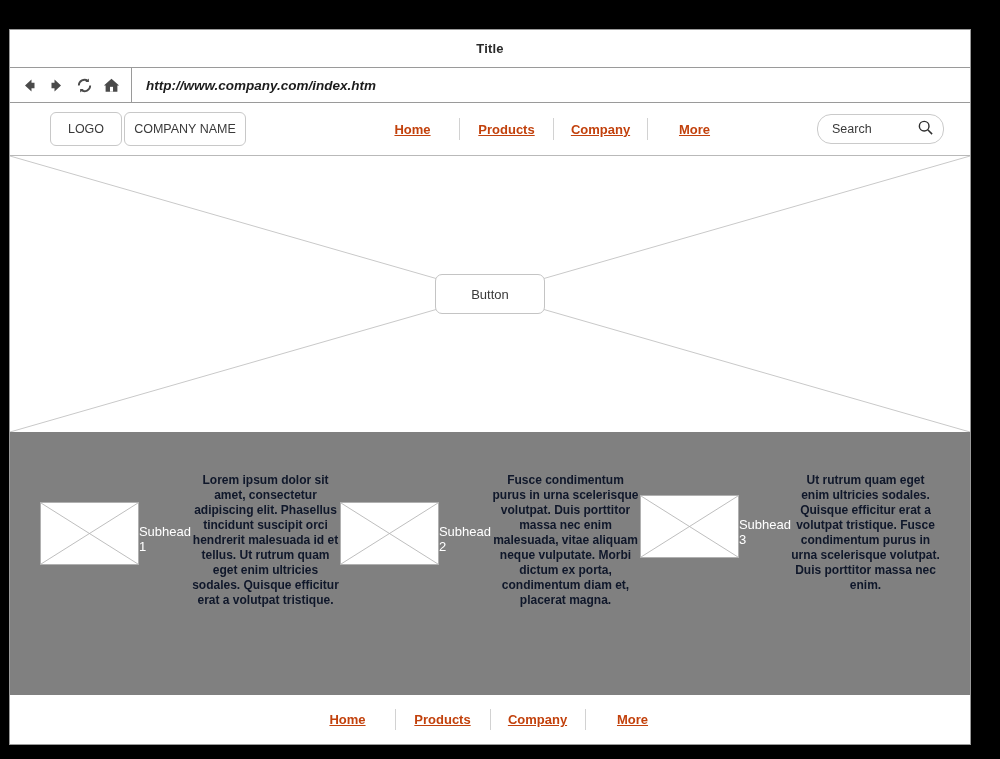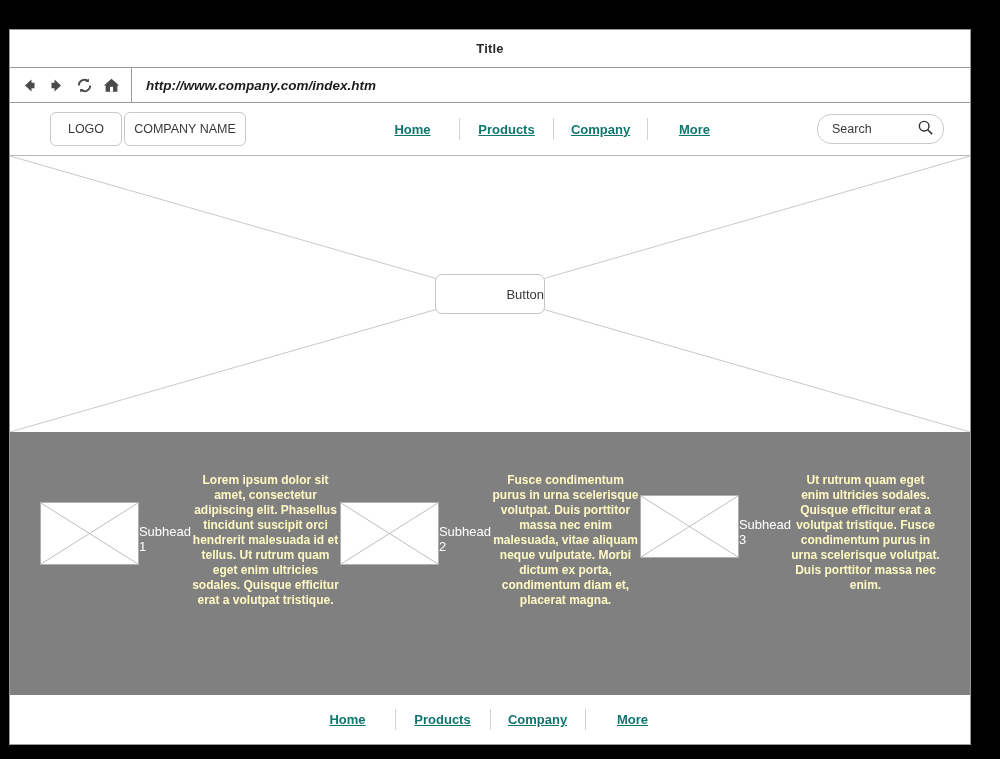--- a/index.html
+++ b/index.html
@@ -77,21 +77,21 @@
     flex: 1 1 auto;
     display: flex; align-items: center; justify-content: center;
     gap: 0;
     margin-left: 60px;
   }
   .topnav .navcell {
     display: flex; align-items: center; justify-content: center;
     width: 93px;
   }
   .navlink {
-    color: #0f766e; font-size: 13px; font-weight: bold;
+    color: #c2410c; font-size: 13px; font-weight: bold;
     text-decoration: underline; cursor: pointer;
     white-space: nowrap;
   }
   .vsep { width: 1px; height: 22px; background: #d2d2d2; }
 
   .searchbox {
     width: 127px; height: 30px; flex: 0 0 127px;
     border: 1px solid #cacaca; border-radius: 14px;
     display: flex; align-items: center; justify-content: space-between;
     padding: 0 9px 0 14px; background: #fff;
@@ -105,21 +105,21 @@
     position: relative; background: #fff; overflow: hidden;
   }
   .hero svg.cross { position: absolute; inset: 0; width: 100%; height: 100%; }
   .hero-btn {
     position: absolute;
     left: 50%; top: 50%;
     transform: translate(-50%, -50%);
     width: 110px; height: 40px;
     border: 1px solid #c4c4c4; border-radius: 7px;
     background: #fff;
-    display: flex; align-items: center; justify-content: flex-end;
+    display: flex; align-items: center; justify-content: center;
     font-size: 13px; color: #3a3a3a;
     cursor: pointer;
   }
 
   
   .features {
     flex: 1 1 auto;
     background: #808080;
     display: flex; align-items: flex-start; justify-content: center;
     padding: 27px 22px 0 22px;
@@ -136,21 +136,21 @@
     position: relative;
   }
   .thumb svg { position: absolute; inset: 0; width: 100%; height: 100%; }
   .subhead {
     margin-top: 11px;
     font-size: 13px; color: #ffffff; font-weight: normal;
   }
   .coltext {
     margin-top: 14px;
     font-size: 12px; line-height: 15px;
-    font-weight: bold; color: #fef9c3;
+    font-weight: bold; color: #0f172a;
     text-align: center;
     width: 186px;
   }
 
   
   .site-footer {
     flex: 0 0 49px; height: 49px;
     background: #fff;
     display: flex; align-items: center; justify-content: center;
   }

